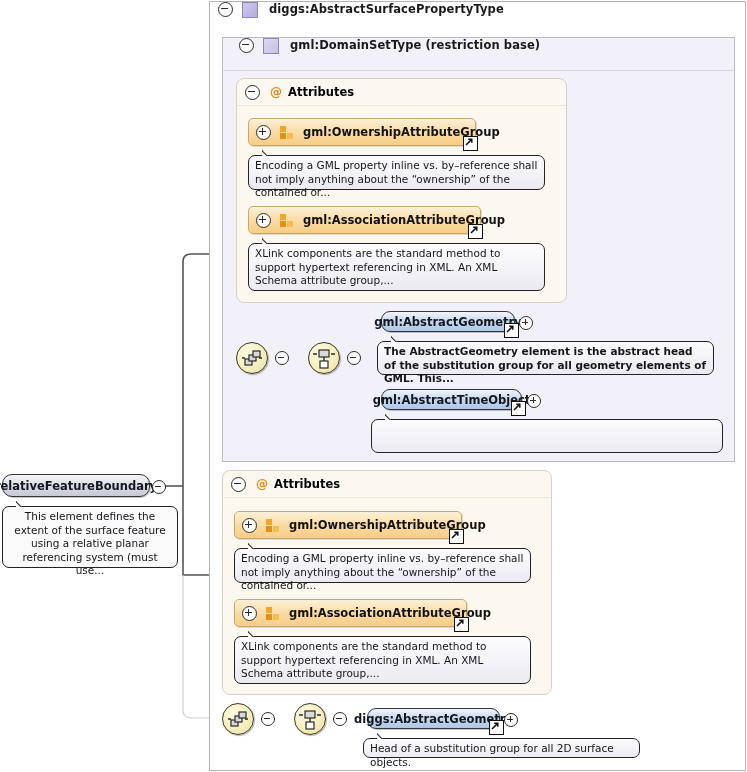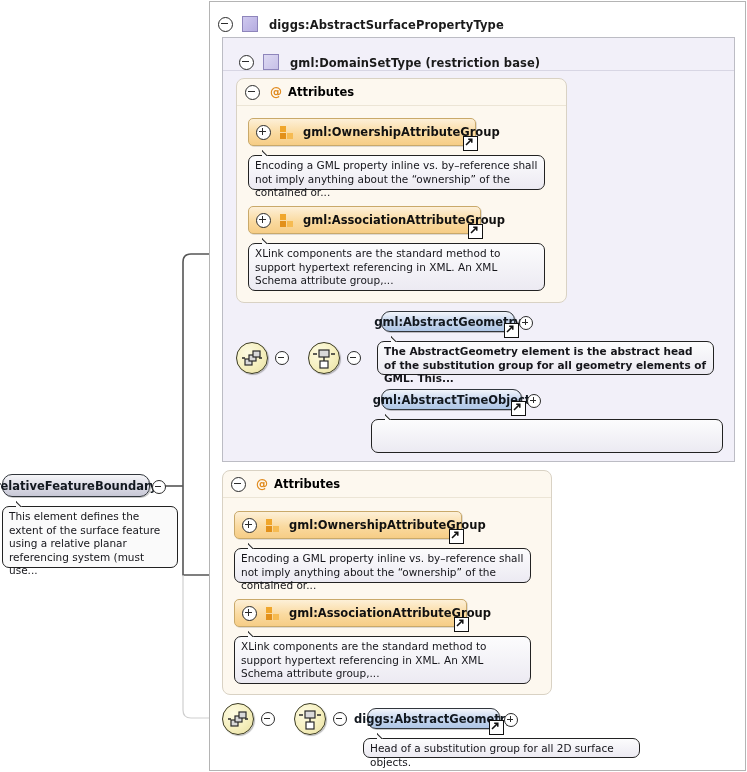--- a/index.html
+++ b/index.html
@@ -10,21 +10,21 @@
   }
 
   
   .grp{
     position:absolute;box-sizing:border-box;
     border:1px solid #bfbfbf;
     background:#ffffff;
   }
   .grp.purple2{background:#f2f0f9;border:1px solid #bcbcc4;}
   .grp-head{
-    position:relative;height:28px;display:flex;align-items:flex-end;
+    position:relative;height:28px;display:flex;align-items:flex-start;
     border-bottom:1px solid #d8d6e4;
   }
   .grp-title{font-weight:bold;font-size:11.5px;color:#1a1a1a;letter-spacing:0.1px;}
 
   
   .attrbox{
     position:absolute;box-sizing:border-box;
     background:#fdf8ef;
     border:1px solid #d9d2c4;
     border-radius:8px;
@@ -156,21 +156,21 @@
   <path d="M252,718 L261,718" stroke="#6b6b6b" stroke-width="1.4" fill="none"></path>
   <path d="M273,718 L294,718" stroke="#6b6b6b" stroke-width="1.4" fill="none"></path>
   <path d="M324,718 L333,718" stroke="#6b6b6b" stroke-width="1.4" fill="none"></path>
   <path d="M345,718 L367,718" stroke="#6b6b6b" stroke-width="1.4" fill="none"></path>
 </svg>
 
 <div class="pill grey" style="left:2px;top:474px;width:148px;height:23px;">
   <span class="lbl">relativeFeatureBoundary</span>
 </div>
 <div class="knob" style="left:152px;top:480px;"></div>
-<div class="doc white" style="left:2px;top:506px;width:176px;height:62px;">
+<div class="doc white" style="left:2px;top:506px;width:176px;height:62px;text-align:center;">
   <span class="tail"></span>
   <span>This element defines the extent of the surface feature using a relative planar referencing system (must use...</span>
 </div>
 
 <div class="grp" style="left:209px;top:1px;width:537px;height:770px;border-color:#b4b4b4;background:#fff;">
   <div class="grp-head" style="padding-left:8px;border-bottom:none;height:30px;">
     <span class="exp"></span>
     <span class="typesq" style="margin-left:9px;"></span>
     <span class="grp-title" style="margin-left:11px;">diggs:AbstractSurfacePropertyType</span>
   </div>

